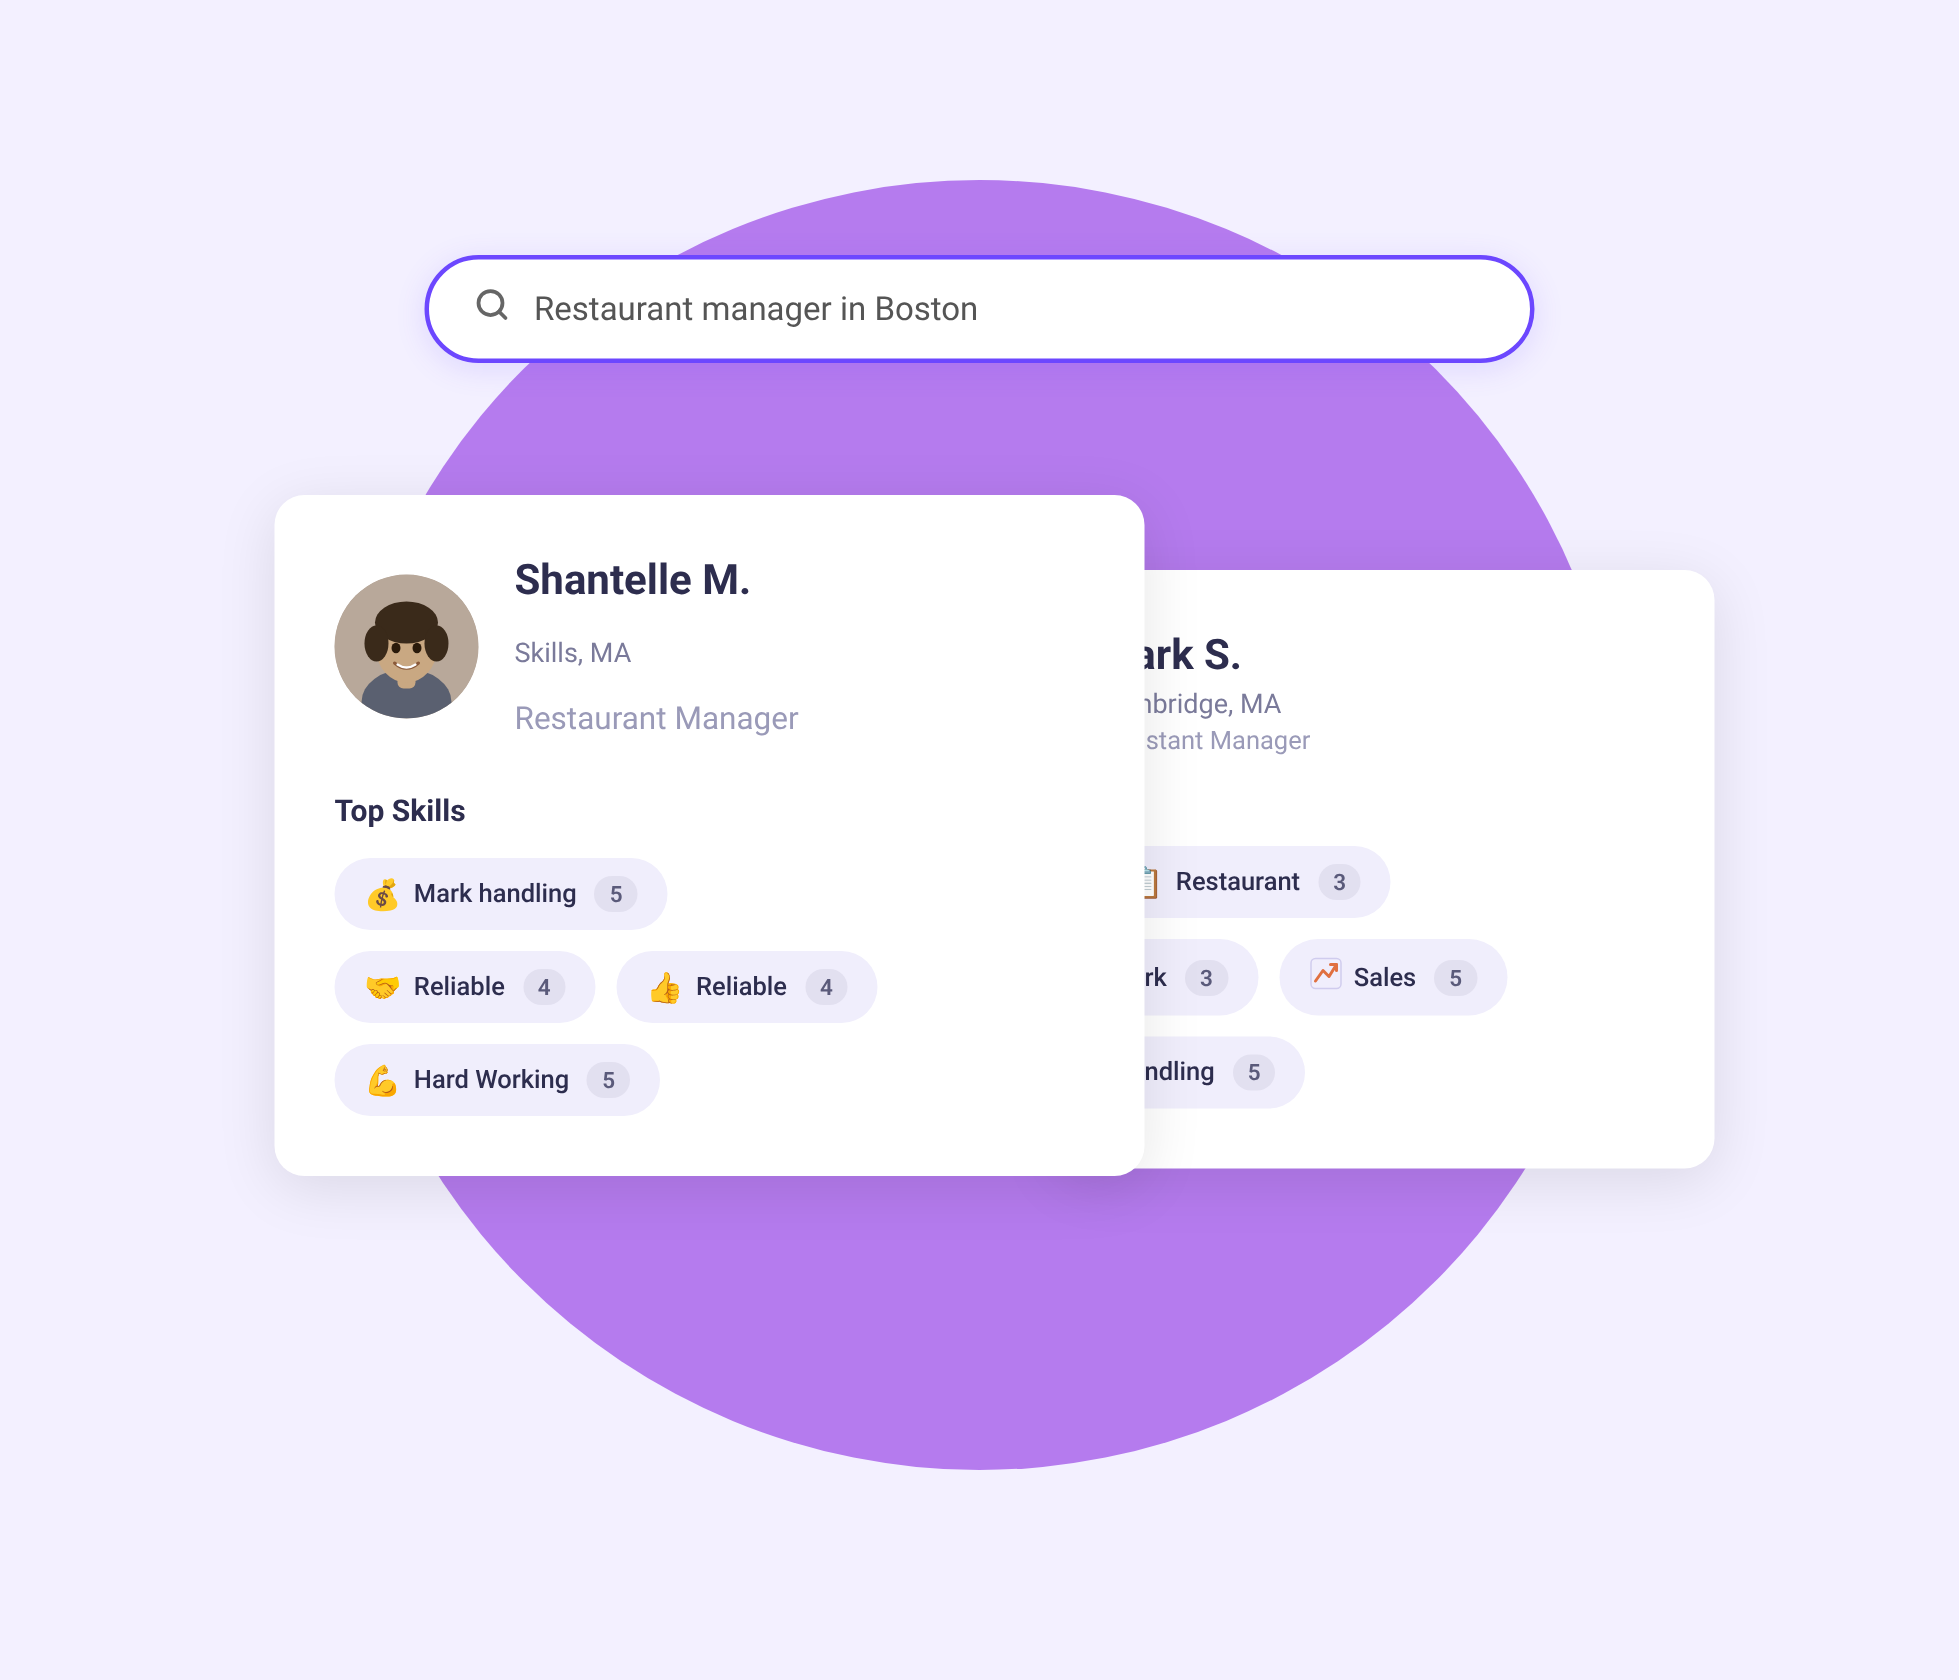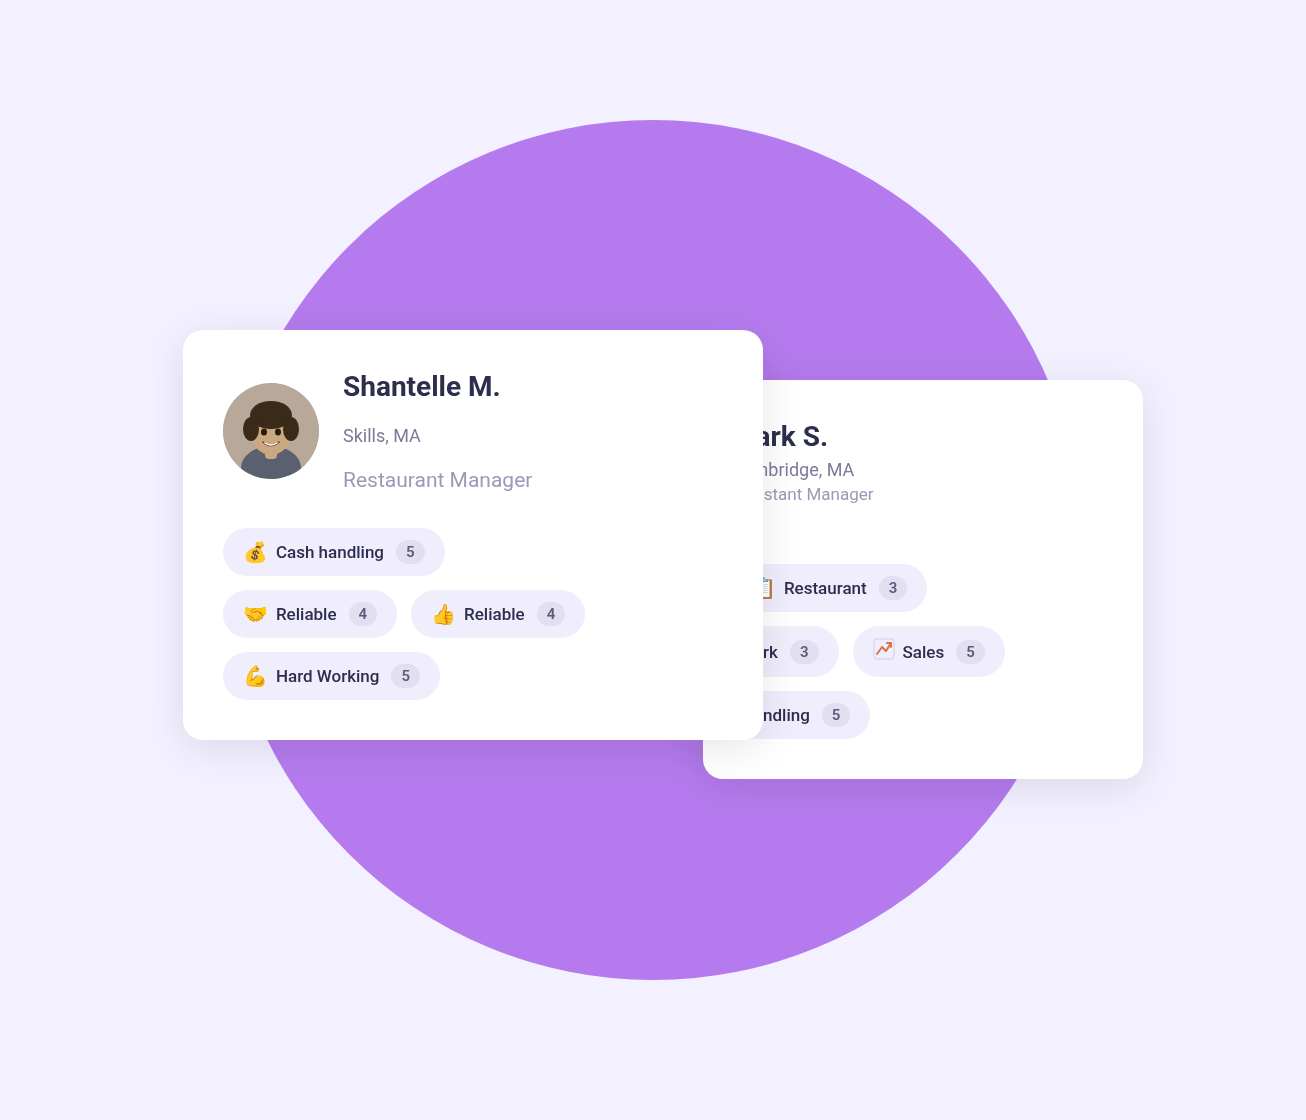--- a/index.html
+++ b/index.html
@@ -215,20 +215,29 @@
       flex-wrap: wrap;
     }
   </style>
 </head>
 <body>
 
 <div class="scene">
 
   <div class="bg-circle"></div>
 
+  <div class="search-bar">
+    <span class="search-icon">
+      <svg width="24" height="24" viewBox="0 0 24 24" fill="none" stroke="#666" stroke-width="2.5" stroke-linecap="round" stroke-linejoin="round">
+        <circle cx="11" cy="11" r="8"></circle>
+        <line x1="21" y1="21" x2="16.65" y2="16.65"></line>
+      </svg>
+    </span>
+    <span class="search-text">Restaurant manager in Boston</span>
+  </div>
 
   <div class="card-primary">
     <div class="profile-header">
       <div class="avatar avatar-shantelle">
         <svg viewBox="0 0 96 96" width="96" height="96" xmlns="http://www.w3.org/2000/svg">
 
           <circle cx="48" cy="48" r="48" fill="#b8a89a"></circle>
 
           <ellipse cx="48" cy="85" rx="30" ry="22" fill="#5a6070"></ellipse>
 
@@ -248,27 +257,28 @@
           <path d="M42 60 Q48 64 54 60" stroke="white" stroke-width="1.5" fill="none" stroke-linecap="round"></path>
         </svg>
       </div>
       <div class="profile-info">
         <span class="profile-name">Shantelle M.</span>
         <span class="profile-location">Skills, MA</span>
         <span class="profile-role">Restaurant Manager</span>
       </div>
     </div>
 
+    <div class="skills-title">Top Skills</div>
 
     <div class="skills-grid">
 
       <div class="skills-row">
         <div class="skill-badge">
           <span class="skill-emoji">💰</span>
-          <span>Cash handling</span>
+          <span>Mark handling</span>
           <span class="skill-count">5</span>
         </div>
       </div>
 
       <div class="skills-row">
         <div class="skill-badge">
           <span class="skill-emoji">🤝</span>
           <span>Reliable</span>
           <span class="skill-count">4</span>
         </div>

